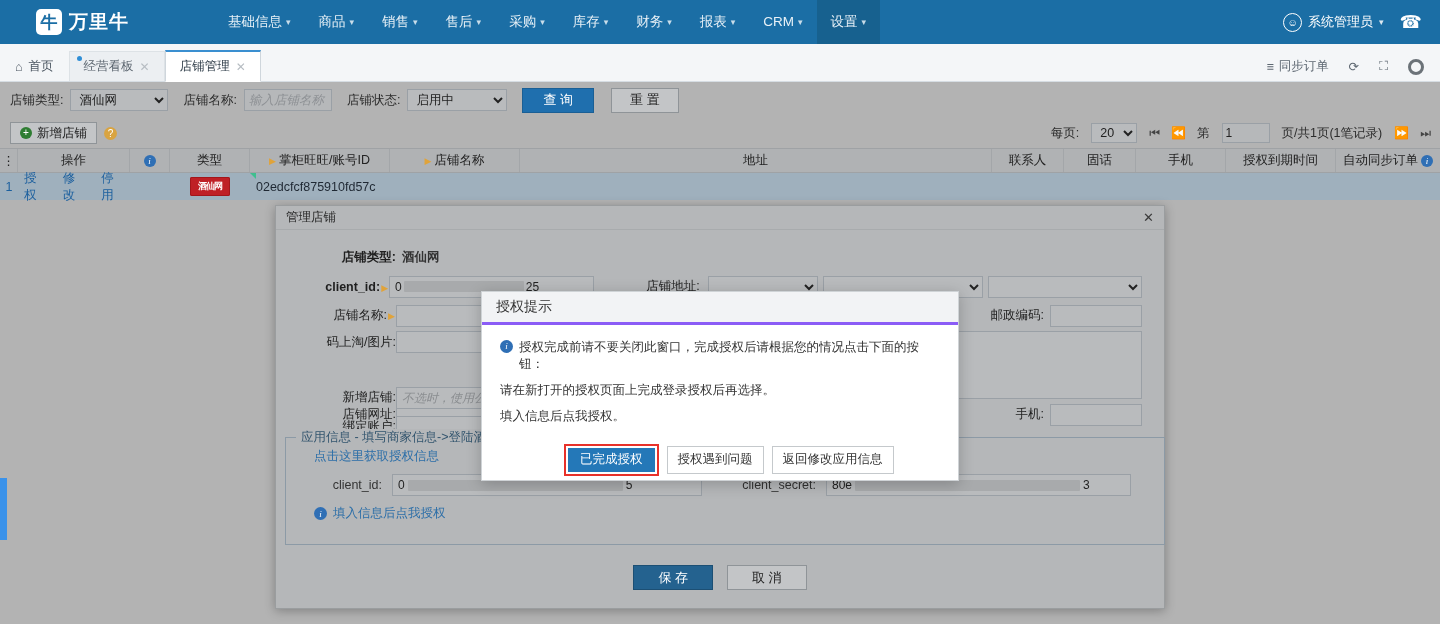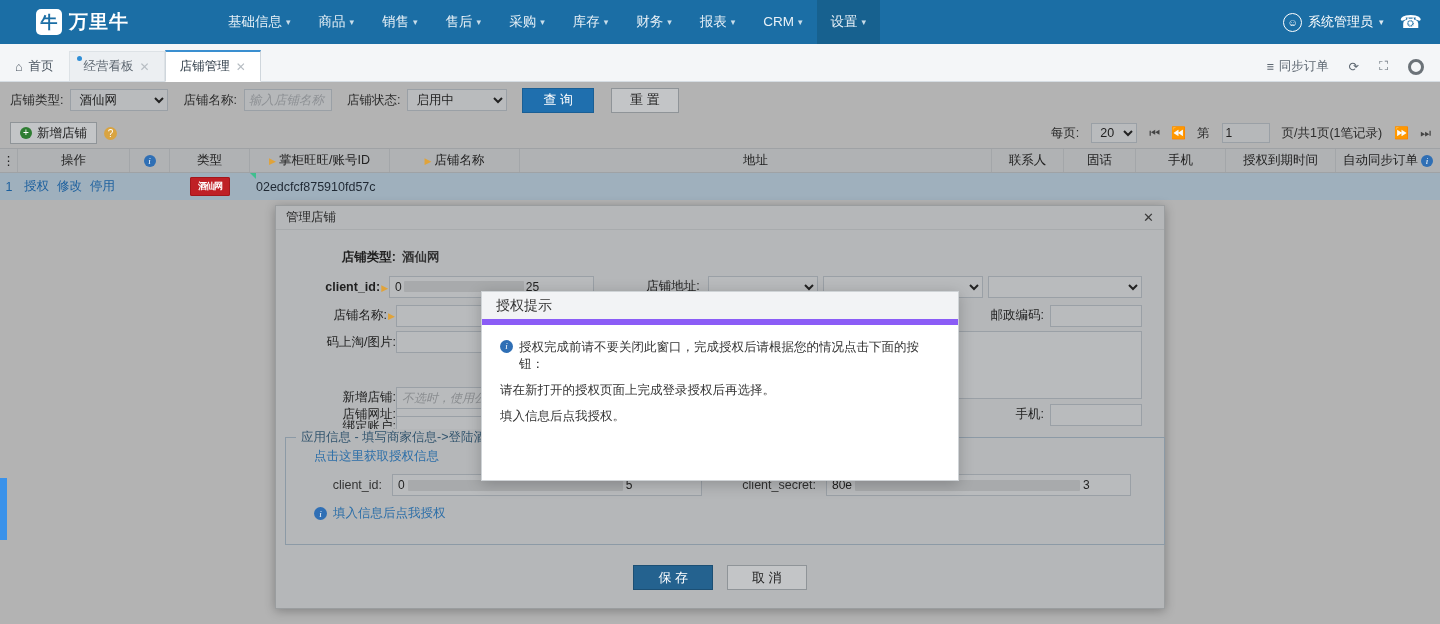--- a/index.html
+++ b/index.html
@@ -204,21 +204,21 @@
     background:#c3c5c7;color:#1c1c1c;border:1px solid #8f9498;height:25px;padding:0 24px;
     font-size:13px;font-family:inherit;cursor:pointer;
   }
 
   
   .pop{
     position:absolute;left:481px;top:291px;width:478px;height:190px;background:#fff;
     border:1px solid #cfd3d6;box-shadow:0 3px 14px rgba(0,0,0,.22);
   }
   .pop-head{
-    height:33px;background:#f2f3f5;border-bottom:6px solid #8b5cf6;
+    height:33px;background:#f2f3f5;border-bottom:3px solid #8b5cf6;
     display:flex;align-items:center;padding:0 14px;font-size:14px;color:#333;
   }
   .pop-body{padding:14px 18px 0 18px;}
   .pop-line{display:flex;align-items:flex-start;gap:6px;font-size:12.5px;color:#333;margin-bottom:9px;line-height:1.35;}
   .pop-line.indent{padding-left:0;font-family:Liberation Serif, serif;}
   .pop-btns{display:flex;gap:8px;padding:10px 0 0 64px;align-items:center;}
   .btn-done-wrap{border:2px solid #e8312a;padding:2px;display:inline-flex;}
   .btn-done{
     background:#2478b8;color:#fff;border:none;height:24px;padding:0 12px;font-size:12.5px;
     font-family:inherit;cursor:pointer;
@@ -372,21 +372,21 @@
     <div class="th" style="width:90px">手机</div>
     <div class="th" style="width:110px">授权到期时间</div>
     <div class="th" style="width:104px;border-right:none">
       <span>自动同步订单</span>
       <span class="i-ico">i</span>
     </div>
   </div>
 
   <div class="trow">
     <div class="td" style="width:18px;justify-content:center;padding:0;color:#1b5f9e">1</div>
-    <div class="td" style="width:112px;gap:8px">
+    <div class="td" style="width:112px;gap:16px">
       <span class="lnk">授权</span>
       <span class="lnk">修改</span>
       <span class="lnk">停用</span>
     </div>
     <div class="td" style="width:40px"></div>
     <div class="td" style="width:80px;justify-content:center">
       <span class="shoplogo">酒仙网</span>
     </div>
     <div class="td" style="width:140px;position:relative">
       <span class="greenmark" style="left:0;top:0"></span>
@@ -507,14 +507,21 @@
     <div class="pop-line">
       <span class="info-ico" style="margin-top:1px;flex:none">i</span>
       <span>授权完成前请不要关闭此窗口，完成授权后请根据您的情况点击下面的按钮：</span>
     </div>
     <div class="pop-line indent">
       <span>请在新打开的授权页面上完成登录授权后再选择。</span>
     </div>
     <div class="pop-line indent">
       <span>填入信息后点我授权。</span>
     </div>
+    <div class="pop-btns">
+      <span class="btn-done-wrap">
+        <button class="btn-done">已完成授权</button>
+      </span>
+      <button class="btn-white">授权遇到问题</button>
+      <button class="btn-white">返回修改应用信息</button>
+    </div>
   </div>
 </div>
 
 </body></html>

